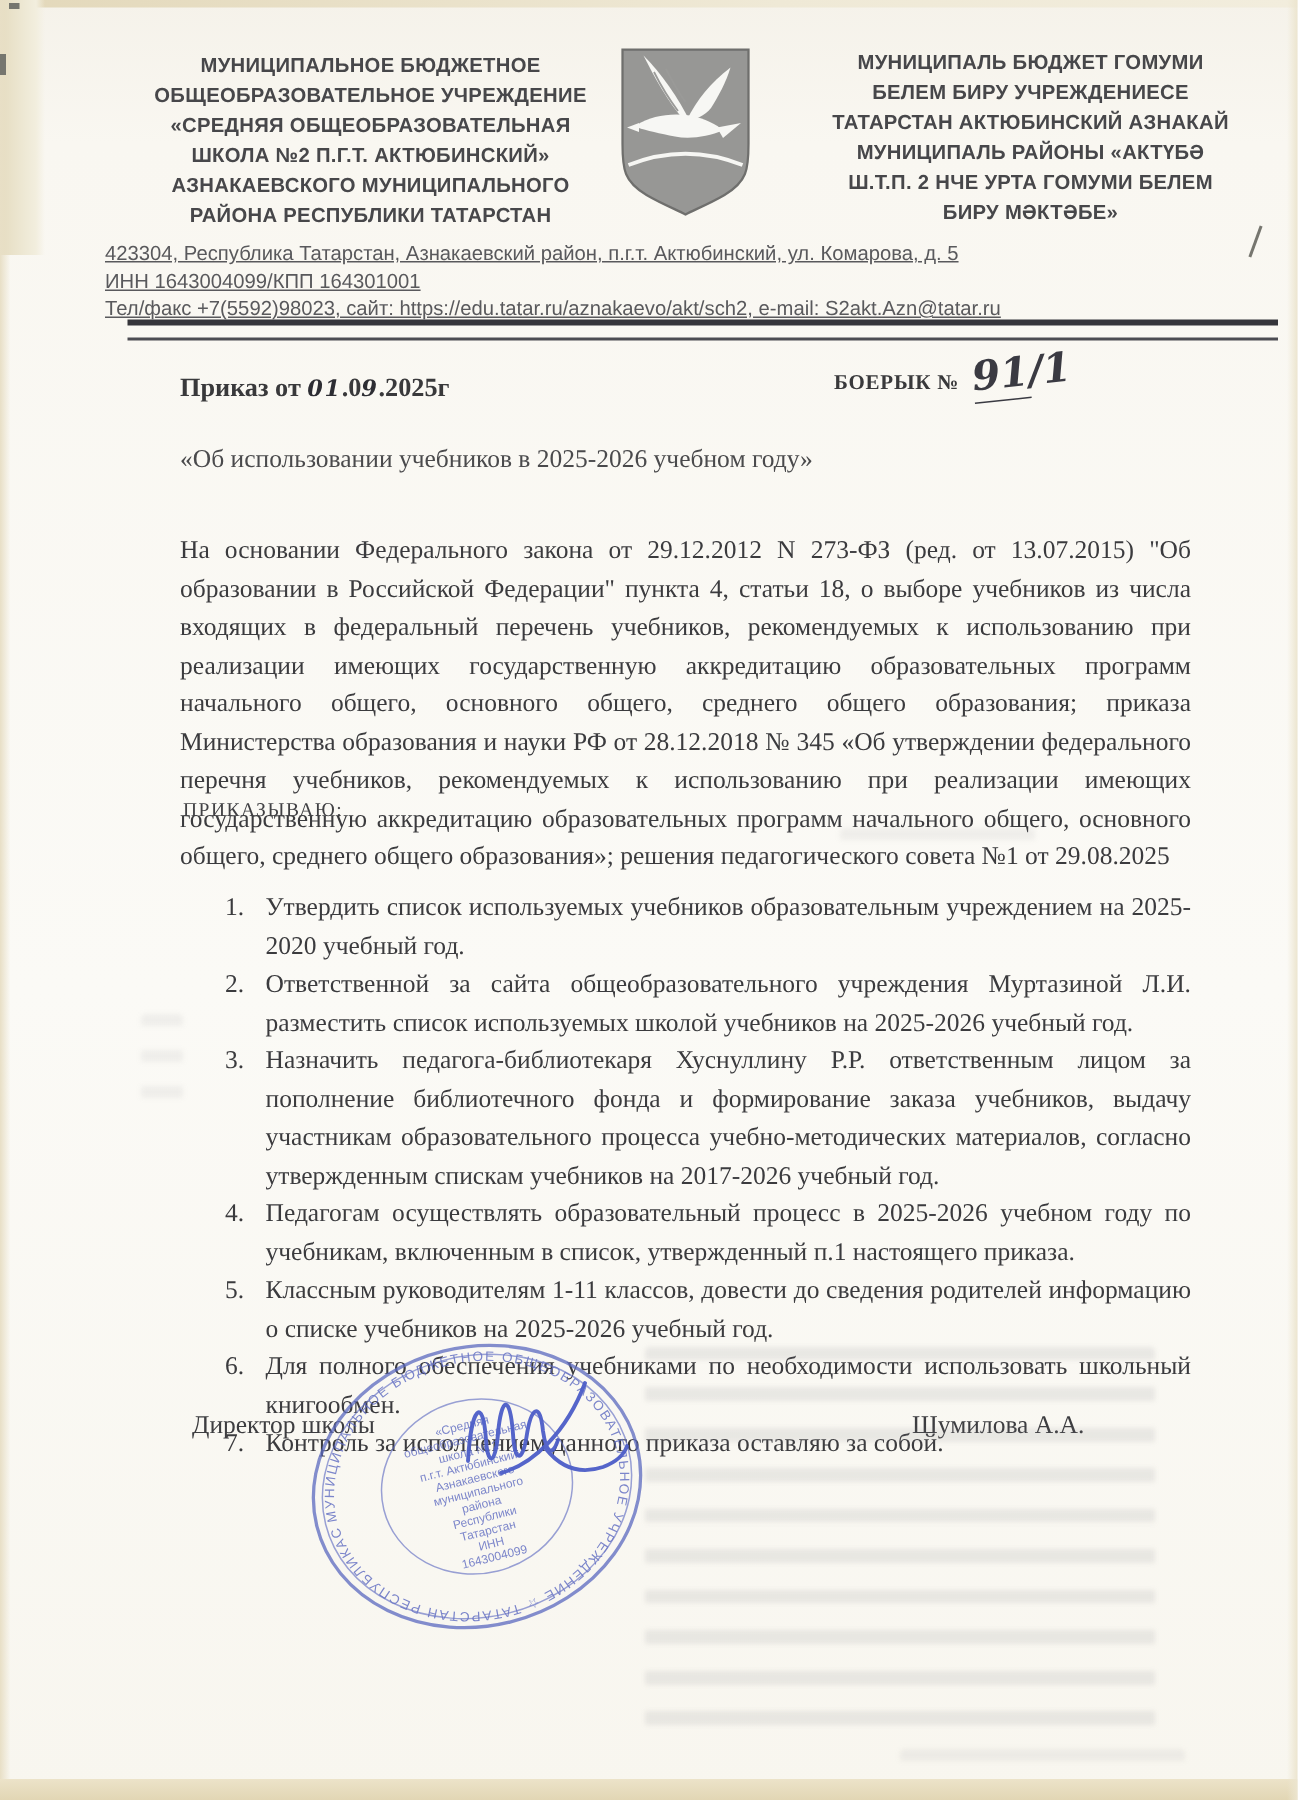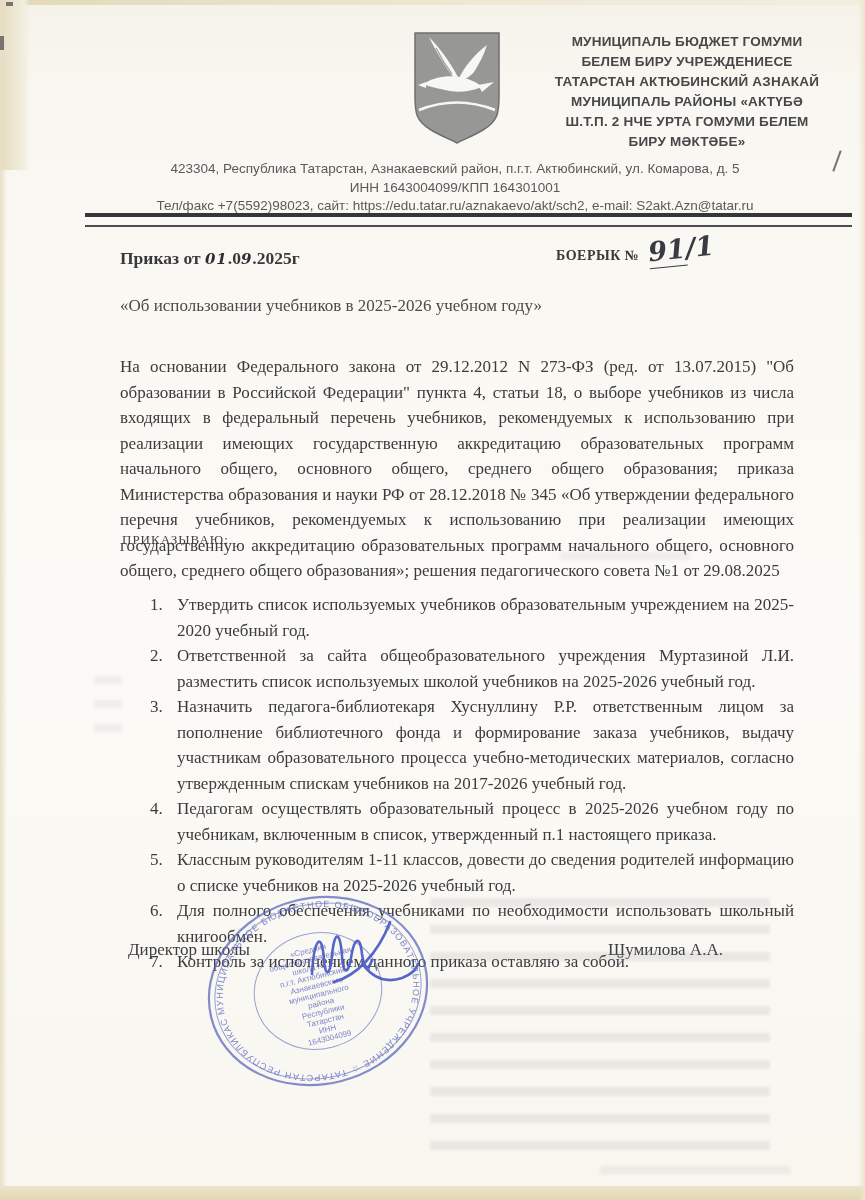--- a/index.html
+++ b/index.html
@@ -12,21 +12,21 @@
   .edge-bottom{left:0;top:1186px;width:865px;height:14px;background:linear-gradient(180deg,#ece3c9,#e2d6b4);}
   .edge-right{left:858px;top:0;width:7px;height:1200px;background:linear-gradient(270deg,#ece5cf,transparent);}
   .speck{position:absolute;background:#76766f;}
 
   
   .org{position:absolute;font-family:"Liberation Sans",sans-serif;font-weight:700;font-size:13.5px;line-height:20px;text-align:center;color:#47474a;letter-spacing:.2px;}
   .org-left{left:88px;top:34px;width:318px;}
   .org-right{left:518px;top:32px;width:338px;}
   .crest{position:absolute;left:408px;top:26px;width:98px;height:122px;}
 
-  .contact{position:absolute;left:70px;top:160px;width:770px;text-align:center;font-family:"Liberation Sans",sans-serif;font-size:13.5px;line-height:18.5px;color:#59595c;}
+  .contact{position:absolute;left:70px;top:160px;width:770px;font-family:"Liberation Sans",sans-serif;font-size:13.5px;line-height:18.5px;color:#59595c;text-decoration:underline;}
   .rule{position:absolute;left:85px;top:213px;width:767px;height:8px;border-top:4px solid #35353a;border-bottom:2px solid #4c4c52;}
 
   
   .prikaz-line{position:absolute;left:120px;top:248px;width:672px;font-size:17.5px;font-weight:700;}
   .boeryk{position:absolute;left:556px;top:248px;font-size:14px;font-weight:700;letter-spacing:.5px;}
   .hw{font-family:"DejaVu Serif",serif;font-style:italic;font-weight:600;color:#2d2d33;}
   .hw-date{font-size:15px;letter-spacing:1px;}
   .hw-num{position:absolute;left:648px;top:233px;font-family:"DejaVu Serif",serif;font-style:italic;font-weight:600;font-size:27px;color:#3a3a42;transform:rotate(-6deg);}
   .hw-num .u{border-bottom:1.6px solid #3a3a42;padding-bottom:1px;}
 
@@ -57,20 +57,28 @@
 
   <div class="edge edge-top"></div>
   <div class="edge edge-left"></div>
   <div class="edge edge-left2"></div>
   <div class="edge edge-bottom"></div>
   <div class="edge edge-right"></div>
   <div class="speck" style="left:836px;top:150px;width:2px;height:22px;transform:rotate(20deg);"></div>
   <div class="speck" style="left:6px;top:2px;width:7px;height:4px;"></div>
   <div class="speck" style="left:0;top:36px;width:4px;height:14px;"></div>
 
+  <div class="org org-left">
+    <div>МУНИЦИПАЛЬНОЕ БЮДЖЕТНОЕ</div>
+    <div>ОБЩЕОБРАЗОВАТЕЛЬНОЕ УЧРЕЖДЕНИЕ</div>
+    <div>«СРЕДНЯЯ ОБЩЕОБРАЗОВАТЕЛЬНАЯ</div>
+    <div>ШКОЛА №2 П.Г.Т. АКТЮБИНСКИЙ»</div>
+    <div>АЗНАКАЕВСКОГО МУНИЦИПАЛЬНОГО</div>
+    <div>РАЙОНА РЕСПУБЛИКИ ТАТАРСТАН</div>
+  </div>
 
   <div class="crest">
     <svg viewBox="0 0 98 122" width="98" height="122">
       <path d="M7,7 H91 V70 C91 87 90 95 75 104 C63 111 54 114 49 117 C44 114 35 111 23 104 C8 95 7 87 7 70 Z" fill="#979795" stroke="#6f6f6d" stroke-width="1.5"></path>
       <path d="M11,84 Q49,69 87,84" fill="none" stroke="#f6f6f3" stroke-width="2.6"></path>
       <path d="M21,11 C29,27 37,41 47,53 L52,55 C44,39 33,23 21,11 Z" fill="#f7f7f4"></path>
       <path d="M79,19 C66,29 56,41 50,54 C56,54 62,51 66,46 C71,38 76,29 79,19 Z" fill="#f7f7f4"></path>
       <path d="M17,57 C26,51 40,49 52,51 C62,53 70,57 74,61 C64,65 52,67 42,65 C32,63 23,61 17,59 Z" fill="#f7f7f4"></path>
       <path d="M18,56 L10,59 L18,62 Z" fill="#f7f7f4"></path>
       <path d="M70,59 L86,56 L74,66 Z" fill="#f7f7f4"></path>

